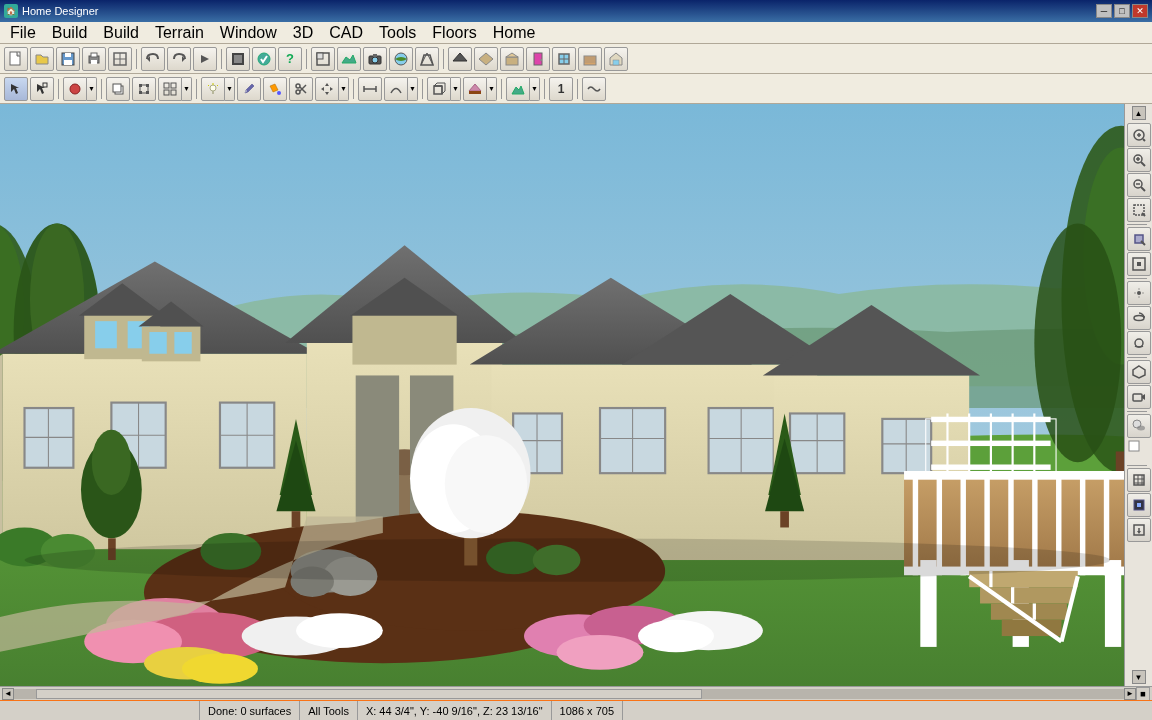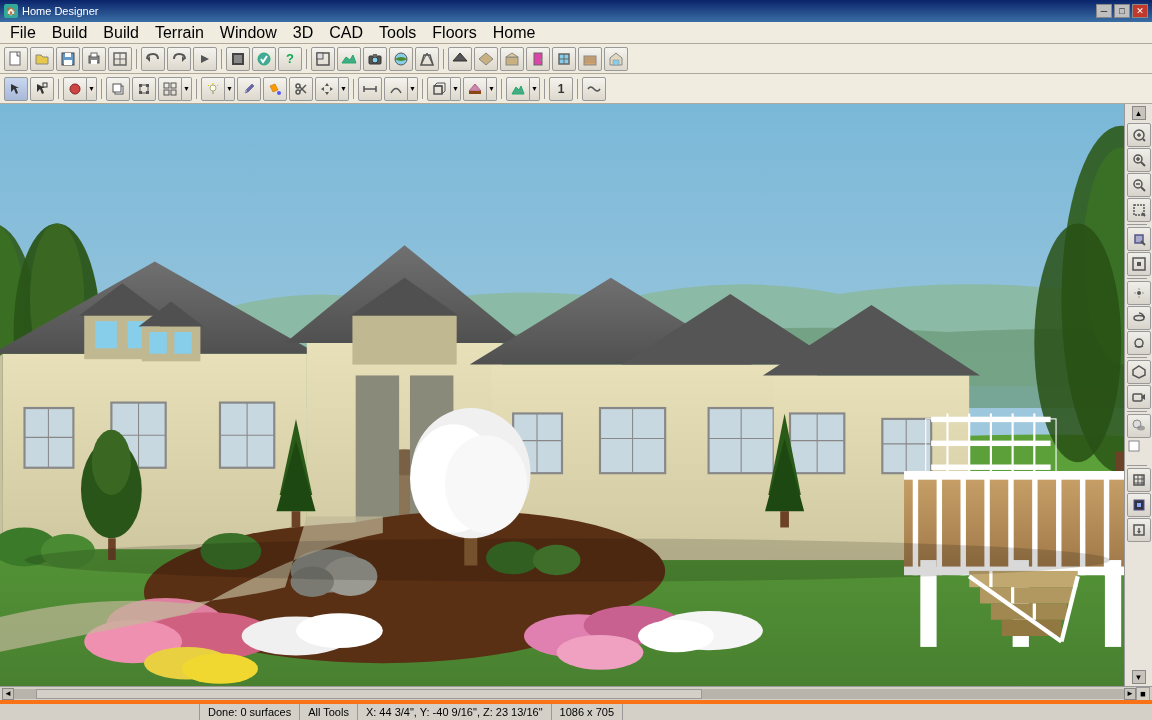--- a/index.html
+++ b/index.html
@@ -125,21 +125,21 @@
       cursor: pointer;
       font-size: 10px;
       color: #333;
     }
     .rp-sep { width: 20px; height: 1px; background: #999; margin: 1px 0; }
 
     
     #status-bar {
       height: 20px;
       background: #d4d0c8;
-      border-top: 4px solid #f97316;
+      border-top: 1px solid #f97316;
       display: flex;
       align-items: center;
       font-size: 11px;
     }
     .status-section {
       padding: 0 8px;
       border-right: 1px solid #999;
       height: 100%;
       display: flex;
       align-items: center;

